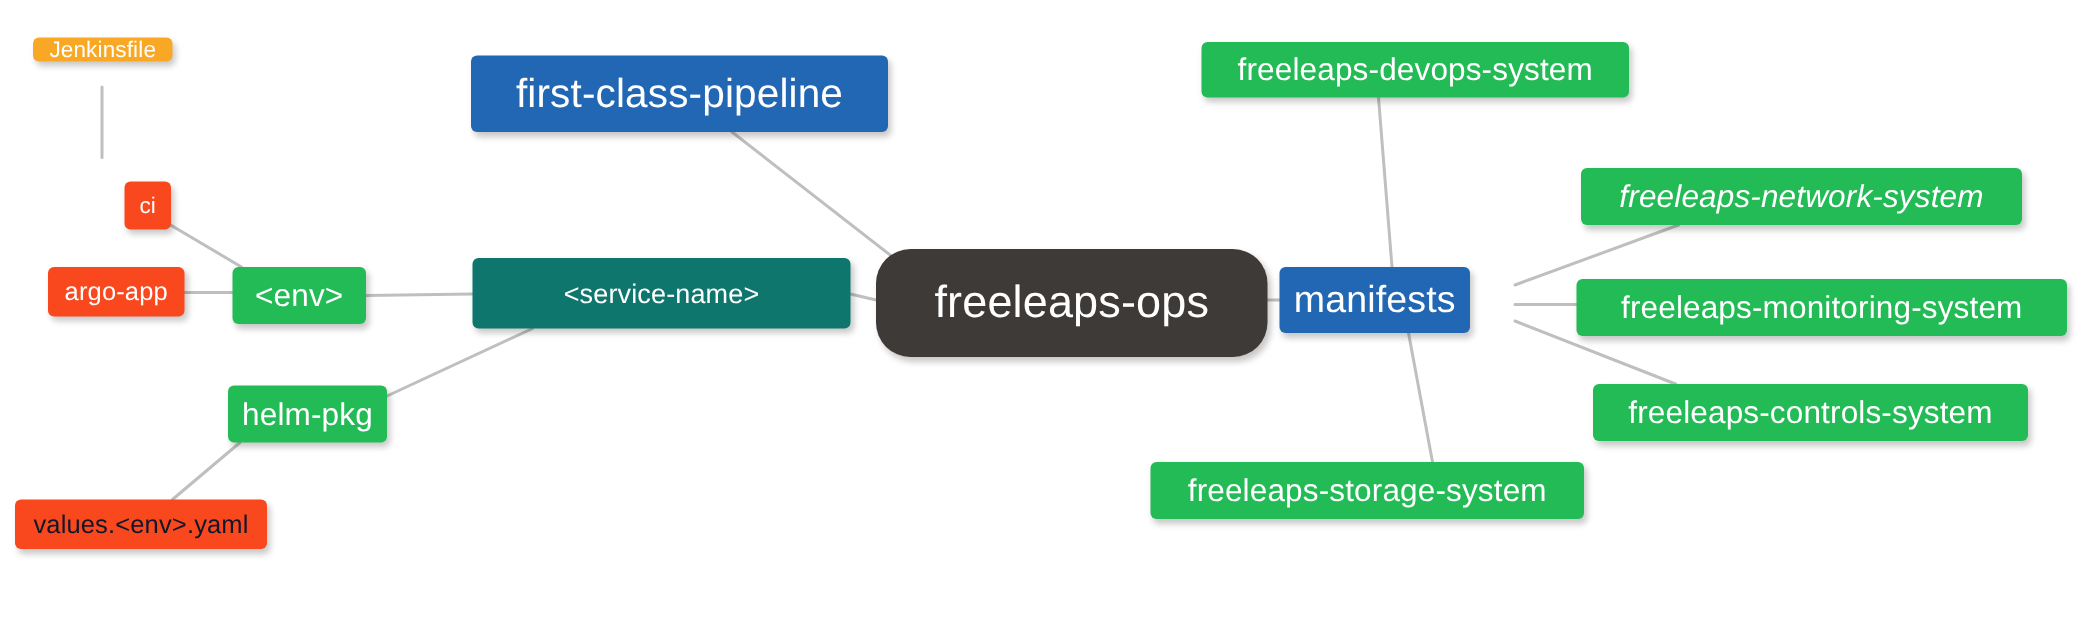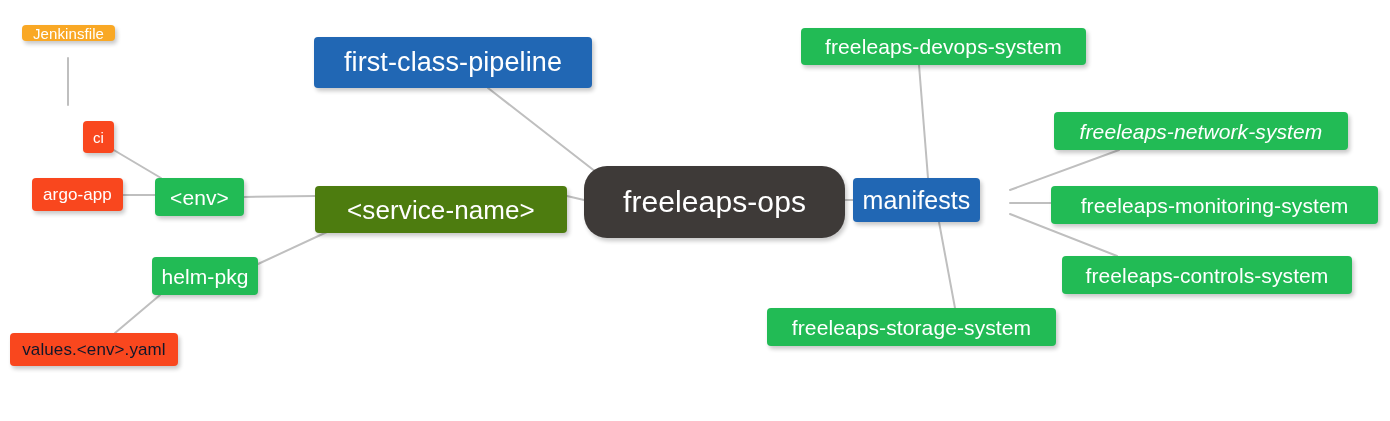--- a/index.html
+++ b/index.html
@@ -63,21 +63,21 @@
       <line x1="928" y1="178" x2="919" y2="65" stroke="#bfbfbf" stroke-width="2" stroke-linecap="round"></line>
       <line x1="1010" y1="190" x2="1119" y2="150" stroke="#bfbfbf" stroke-width="2" stroke-linecap="round"></line>
       <line x1="1010" y1="203" x2="1051" y2="203" stroke="#bfbfbf" stroke-width="2" stroke-linecap="round"></line>
       <line x1="1010" y1="214" x2="1117" y2="256" stroke="#bfbfbf" stroke-width="2" stroke-linecap="round"></line>
       <line x1="939" y1="222" x2="955" y2="308" stroke="#bfbfbf" stroke-width="2" stroke-linecap="round"></line>
     </svg>
   <div id="node-layer">
       <div class="node" style="left: 584px; top: 166px; width: 261px; height: 72px; background: rgb(62, 58, 56); font-size: 30px; color: rgb(255, 255, 255); border-radius: 23px;">
         <span class="node-label">freeleaps-ops</span>
       </div>
-      <div class="node" style="left: 315px; top: 172px; width: 252px; height: 47px; background: #4d7c0f; font-size: 26px; color: rgb(255, 255, 255); margin-top: 14px;">
+      <div class="node" style="left: 315px; top: 172px; width: 252px; height: 47px; background: #0f766e; font-size: 18px; color: rgb(255, 255, 255);">
         <span class="node-label">&lt;service-name&gt;</span>
       </div>
       <div class="node" style="left: 314px; top: 37px; width: 278px; height: 51px; background: rgb(33, 103, 180); font-size: 27px; color: rgb(255, 255, 255);">
         <span class="node-label">first-class-pipeline</span>
       </div>
       <div class="node" style="left: 853px; top: 178px; width: 127px; height: 44px; background: rgb(33, 103, 180); font-size: 25px; color: rgb(255, 255, 255);">
         <span class="node-label">manifests</span>
       </div>
       <div class="node" style="left: 155px; top: 178px; width: 89px; height: 38px; background: rgb(34, 187, 85); font-size: 21px; color: rgb(255, 255, 255);">
         <span class="node-label">&lt;env&gt;</span>

